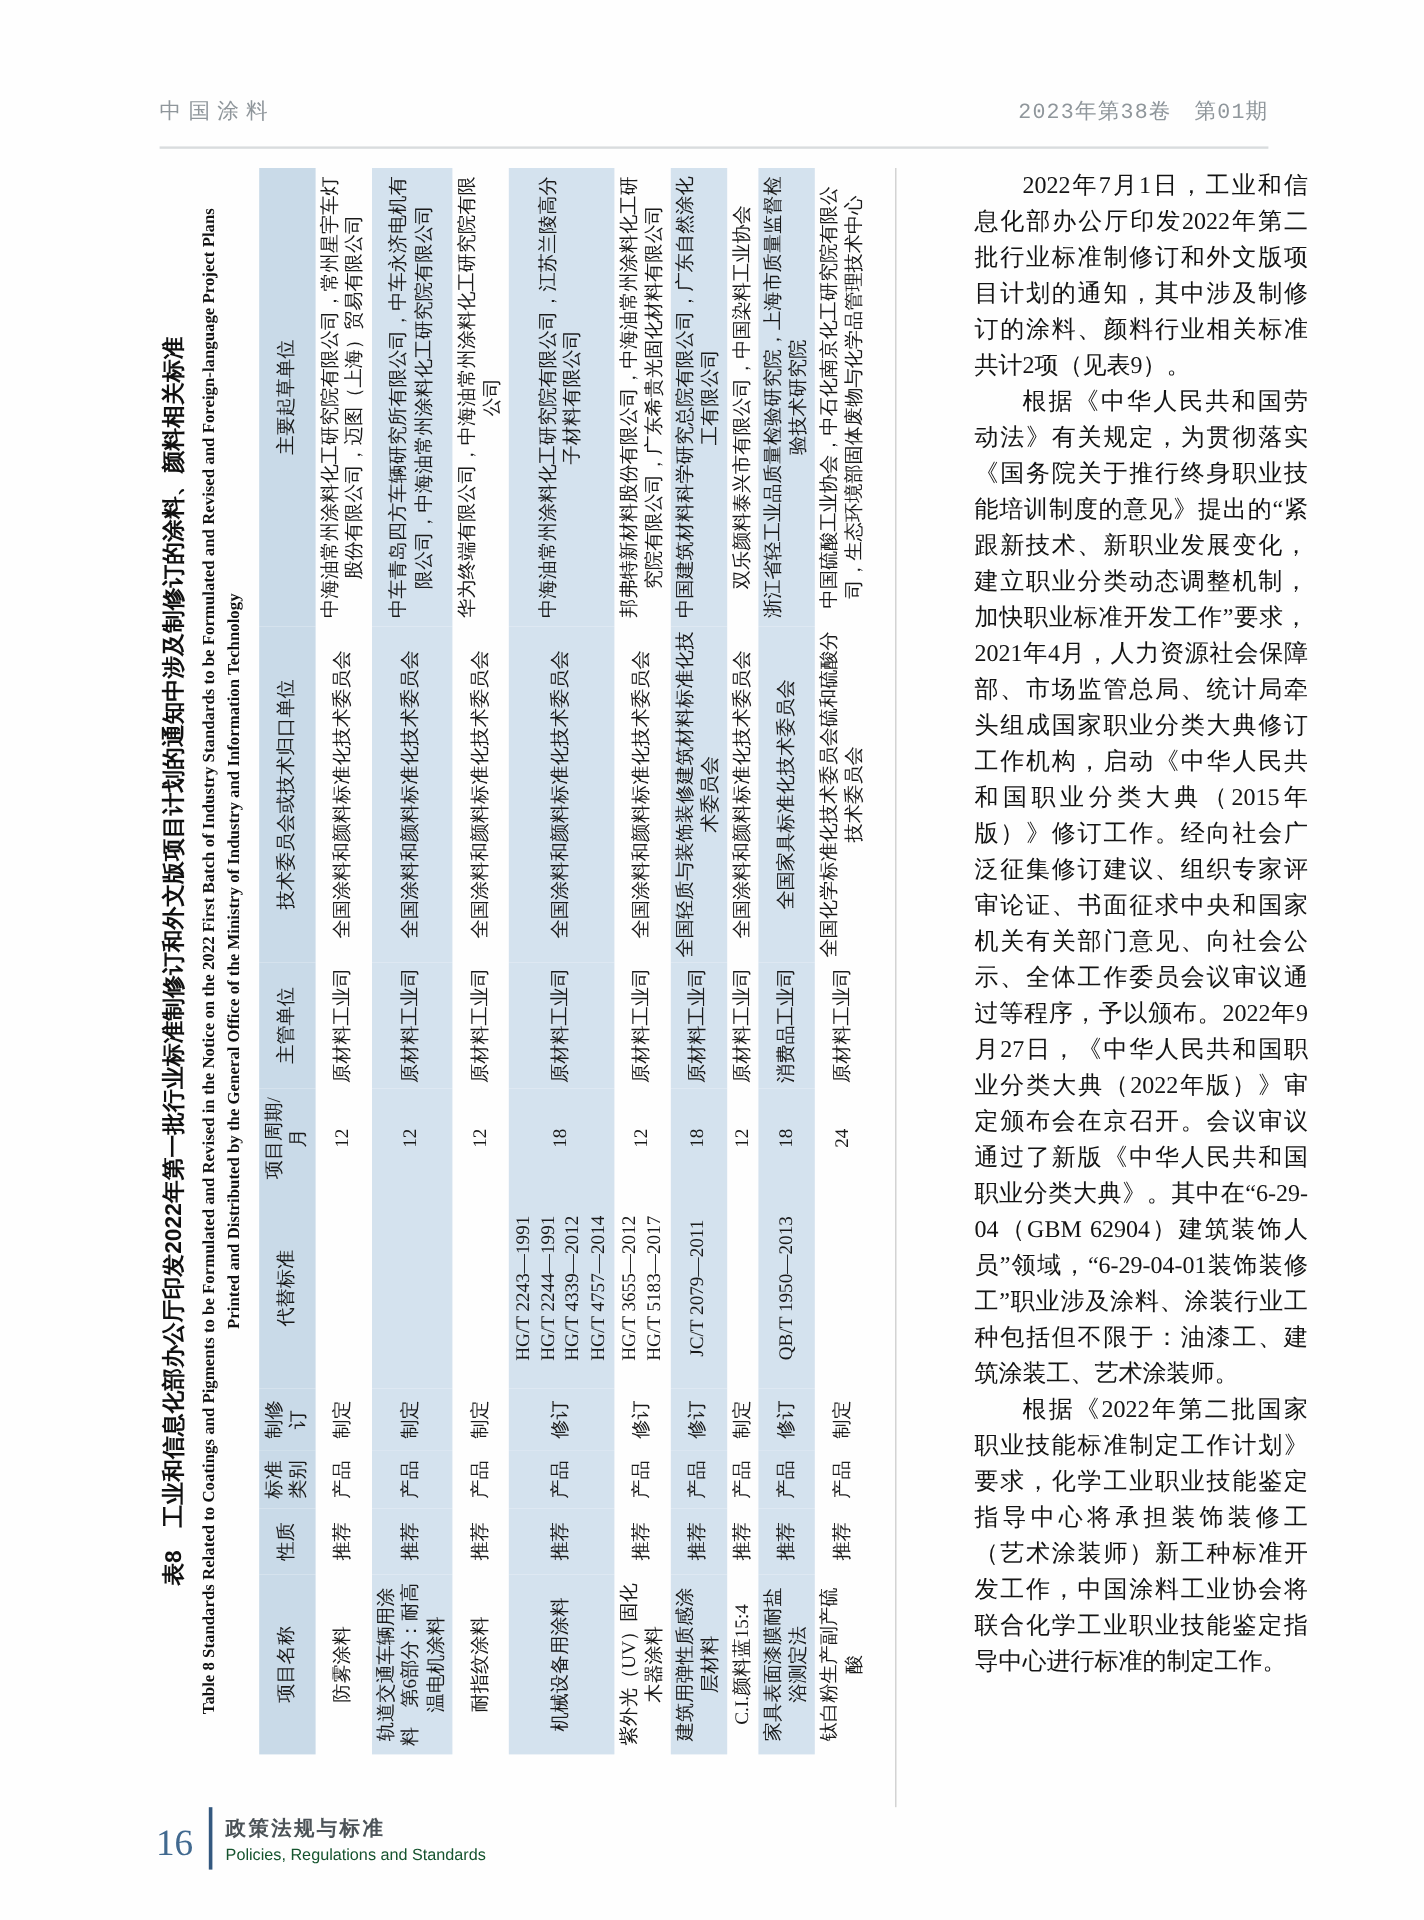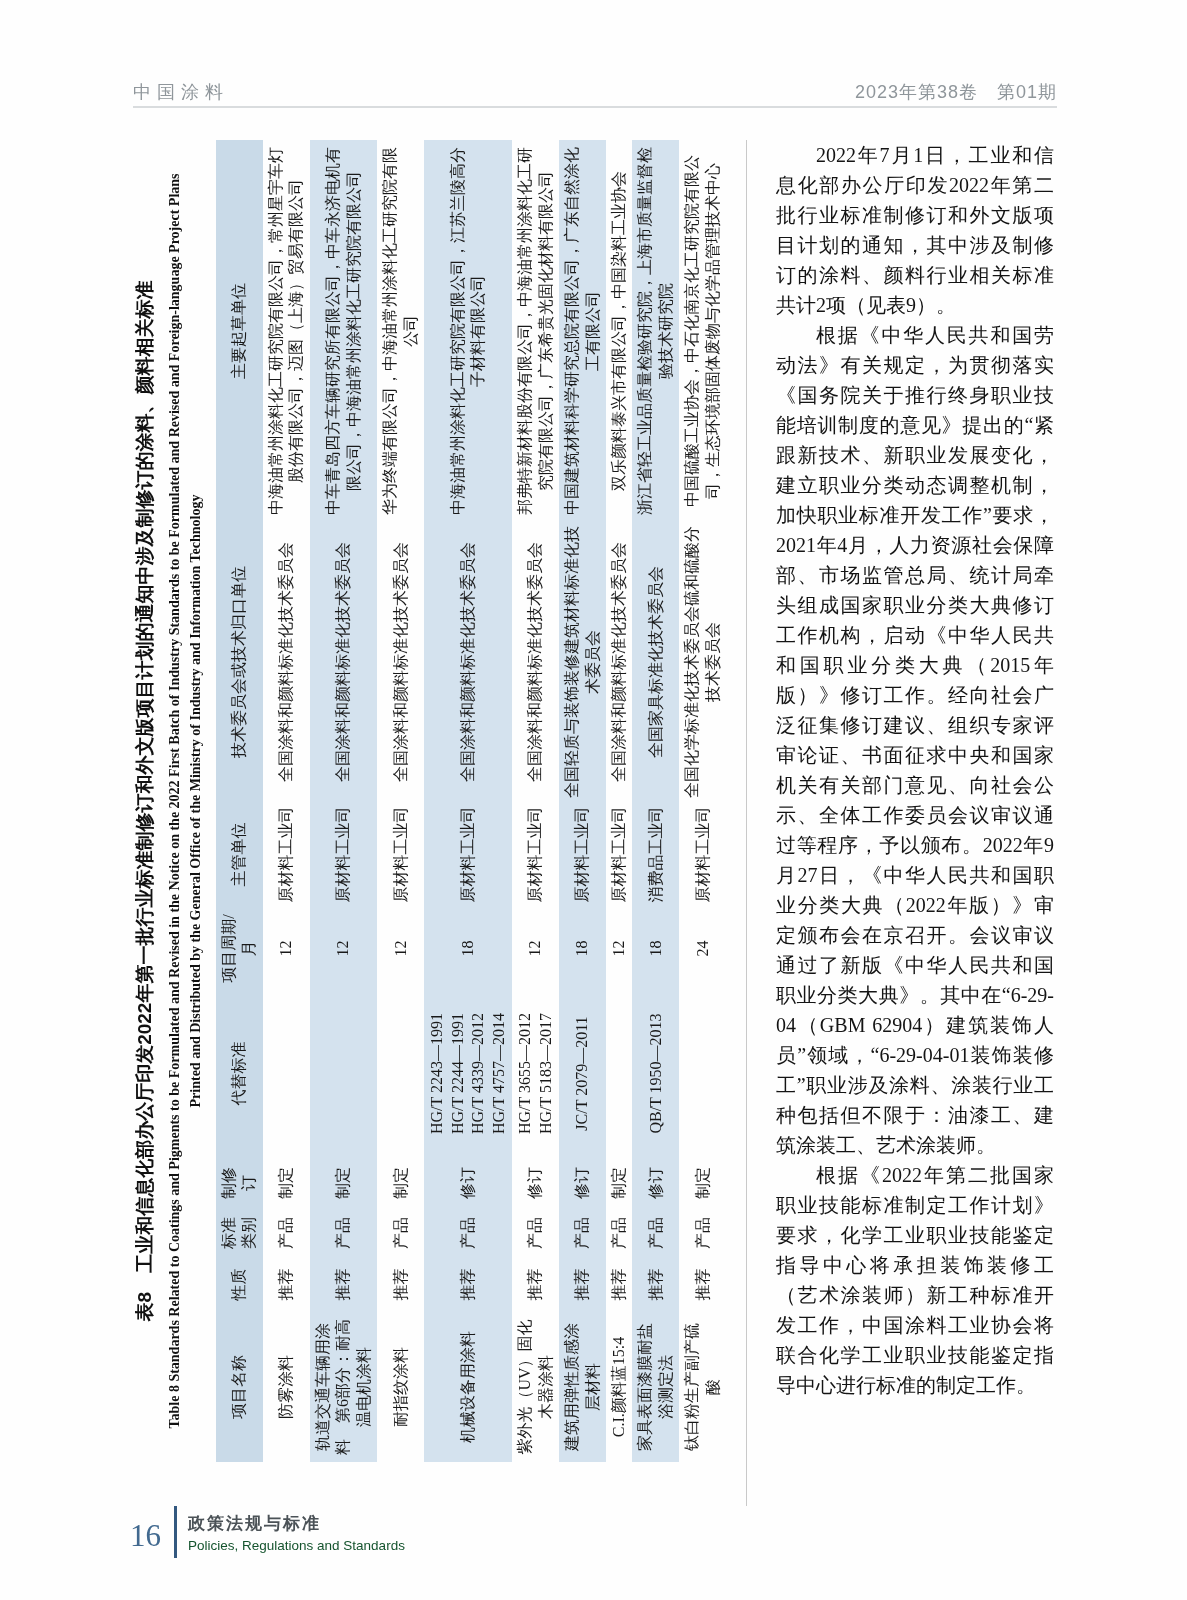--- a/index.html
+++ b/index.html
@@ -2,24 +2,24 @@
 <html lang="zh"><head>
 <meta charset="utf-8">
 <style>
   html,body{margin:0;padding:0;background:#ffffff;}
   .page{position:relative;width:1187px;height:1600px;background:#fefefe;overflow:hidden;
         font-family:"Liberation Serif","DejaVu Serif",serif;color:#1a1a1a;}
 
   
   .page-header{position:absolute;left:133px;top:80px;width:924px;
     display:flex;justify-content:space-between;align-items:flex-end;
-    border-bottom:2px solid #d9dcde;padding-bottom:2px;
+    border-bottom:2px solid #d9dcde;padding-bottom:18px;
     font-family:"Liberation Sans","DejaVu Sans",sans-serif;color:#8f969b;font-size:18px;}
   .journal-name{letter-spacing:6px;}
-  .issue-info{letter-spacing:1px;}
+  .issue-info{letter-spacing:1px;font-family:Liberation Mono, monospace;}
 
   
   .table-region{position:absolute;left:130px;top:140px;width:616px;height:1322px;}
   .rot-inner{position:absolute;top:0;left:0;width:1322px;height:616px;
     transform:rotate(-90deg) translateX(-1322px);transform-origin:0 0;}
   .tbl-title-cn{font-family:"Liberation Sans","DejaVu Sans",sans-serif;font-weight:bold;
     font-size:19px;text-align:center;margin:2px 8px 6px 8px;color:#111;}
   .tbl-title-en{font-family:"Liberation Serif","DejaVu Serif",serif;font-weight:bold;
     font-size:14px;line-height:21px;text-align:center;margin:0 10px 10px 10px;color:#111;}
   table.standards{width:1322px;border-collapse:collapse;table-layout:fixed;
@@ -29,21 +29,21 @@
   table.standards thead tr{background:#c9dae8;}
   table.standards thead th{height:40px;}
   table.standards tr.shaded{background:#d4e2ee;}
   td.col-name,td.col-draft{text-align:left;}
   td.col-codes{white-space:pre-line;}
 
   
   .col-divider{position:absolute;left:746px;top:140px;width:1px;height:1366px;background:#c9c9c9;}
 
   
-  .right-col{position:absolute;left:776px;top:140px;width:278px;}
+  .right-col{position:absolute;left:812px;top:140px;width:278px;}
   .right-col p{margin:0;text-indent:2em;text-align:justify;
     font-size:20px;line-height:30px;color:#141414;}
 
   
   .page-footer{position:absolute;left:130px;top:1506px;display:flex;align-items:center;}
   .page-number{font-family:"Liberation Serif","DejaVu Serif",serif;font-size:31px;color:#41698f;
     margin-right:13px;margin-top:8px;}
   .footer-bar{width:3px;height:52px;background:#33587f;margin-right:11px;}
   .footer-section-cn{font-family:"Liberation Sans","DejaVu Sans",sans-serif;font-weight:bold;
     font-size:17px;color:#4b5257;letter-spacing:2px;}

